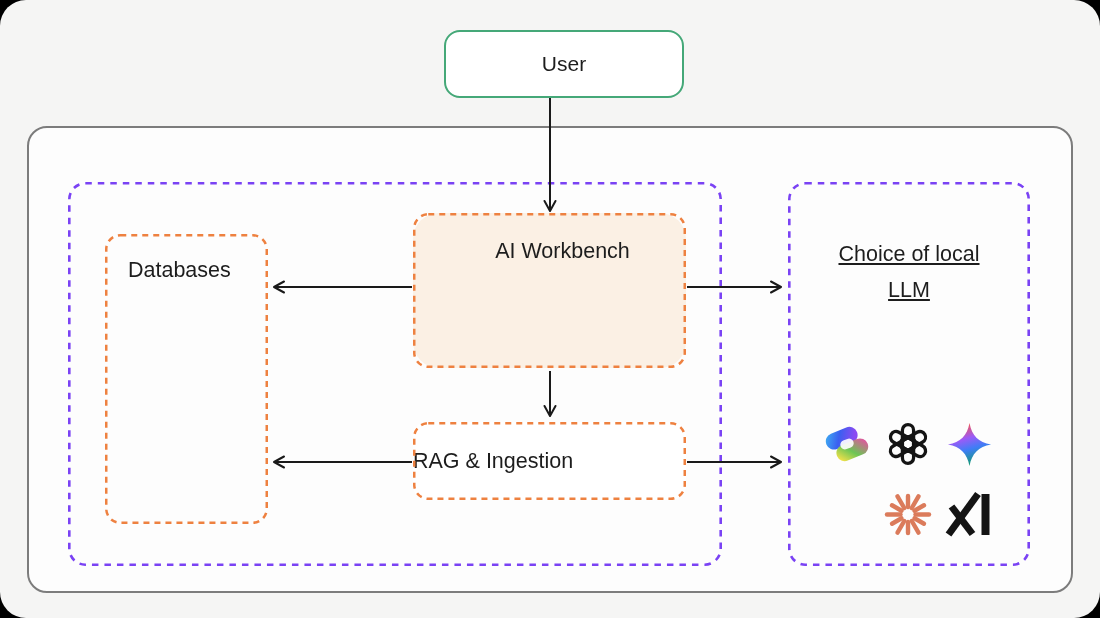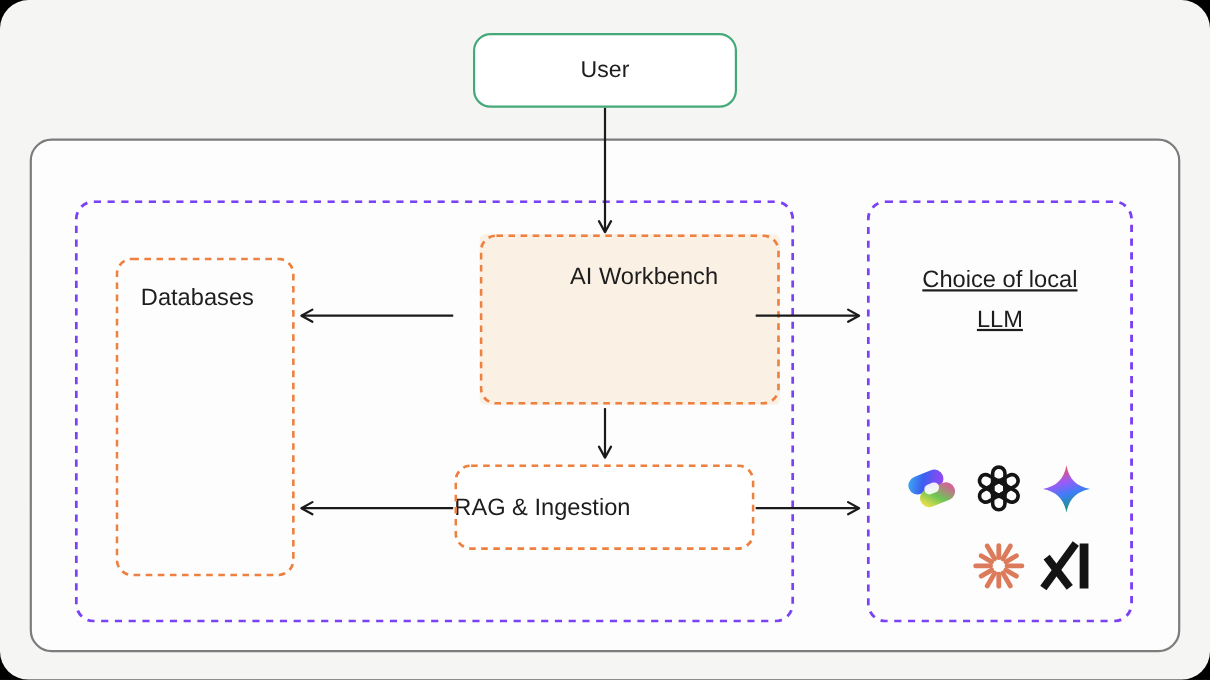--- a/index.html
+++ b/index.html
@@ -14,31 +14,31 @@
     --ink:#1d1d1d;
     --claude-coral:#DB7B5B;
   }
   *{margin:0;padding:0;box-sizing:border-box;}
   html,body{width:1100px;height:618px;background:#000;overflow:hidden;}
   body{font-family:"Liberation Sans", sans-serif;color:var(--ink);}
   #canvas{position:relative;width:1100px;height:618px;background:var(--canvas-bg);border-radius:26px;overflow:hidden;}
   .abs{position:absolute;}
   .border-svg{position:absolute;left:0;top:0;pointer-events:none;}
   
-  #user-box{left:430px;top:30px;width:240px;height:68px;background:#fff;border:2px solid var(--accent-green);border-radius:16px;display:flex;align-items:center;justify-content:center;}
+  #user-box{left:444px;top:30px;width:240px;height:68px;background:#fff;border:2px solid var(--accent-green);border-radius:16px;display:flex;align-items:center;justify-content:center;}
   #user-box .label{font-size:21px;}
   
   #panel{left:27px;top:126px;width:1046px;height:467px;background:var(--panel-bg);border:2px solid var(--panel-border);border-radius:20px;}
   
   #group-left{left:68px;top:182px;width:654px;height:384px;}
   #group-right{left:788px;top:182px;width:242px;height:384px;}
   
   #databases-box{left:105px;top:234px;width:163px;height:290px;border-radius:14px;}
   #databases-box .label{padding:19px 18px 0 23px;font-size:21.5px;line-height:34px;}
-  #workbench-box{left:436px;top:213px;width:273px;height:155px;background:var(--workbench-fill);border-radius:5px;text-align:center;padding-left:26px;}
+  #workbench-box{left:413px;top:213px;width:273px;height:155px;background:var(--workbench-fill);border-radius:26px;text-align:center;padding-left:26px;}
   #workbench-box .label{padding-top:26px;font-size:21.5px;}
   #rag-box{left:413px;top:422px;width:273px;height:78px;background:#fff;border-radius:14px;display:flex;align-items:center;justify-content:flex-start;}
   #rag-box .label{font-size:21.5px;}
   #llm-label{width:100%;padding-top:54px;text-align:center;font-size:21.5px;line-height:36px;text-decoration:underline;}
   
   #logo-grid{position:absolute;left:35px;top:238px;display:grid;grid-template-columns:repeat(3,48px);grid-auto-rows:48px;column-gap:13px;row-gap:22px;}
   .logo-cell{width:48px;height:48px;display:flex;align-items:center;justify-content:center;}
   #cell-claude{grid-column:2;}
   #cell-xai{grid-column:3;}
   

